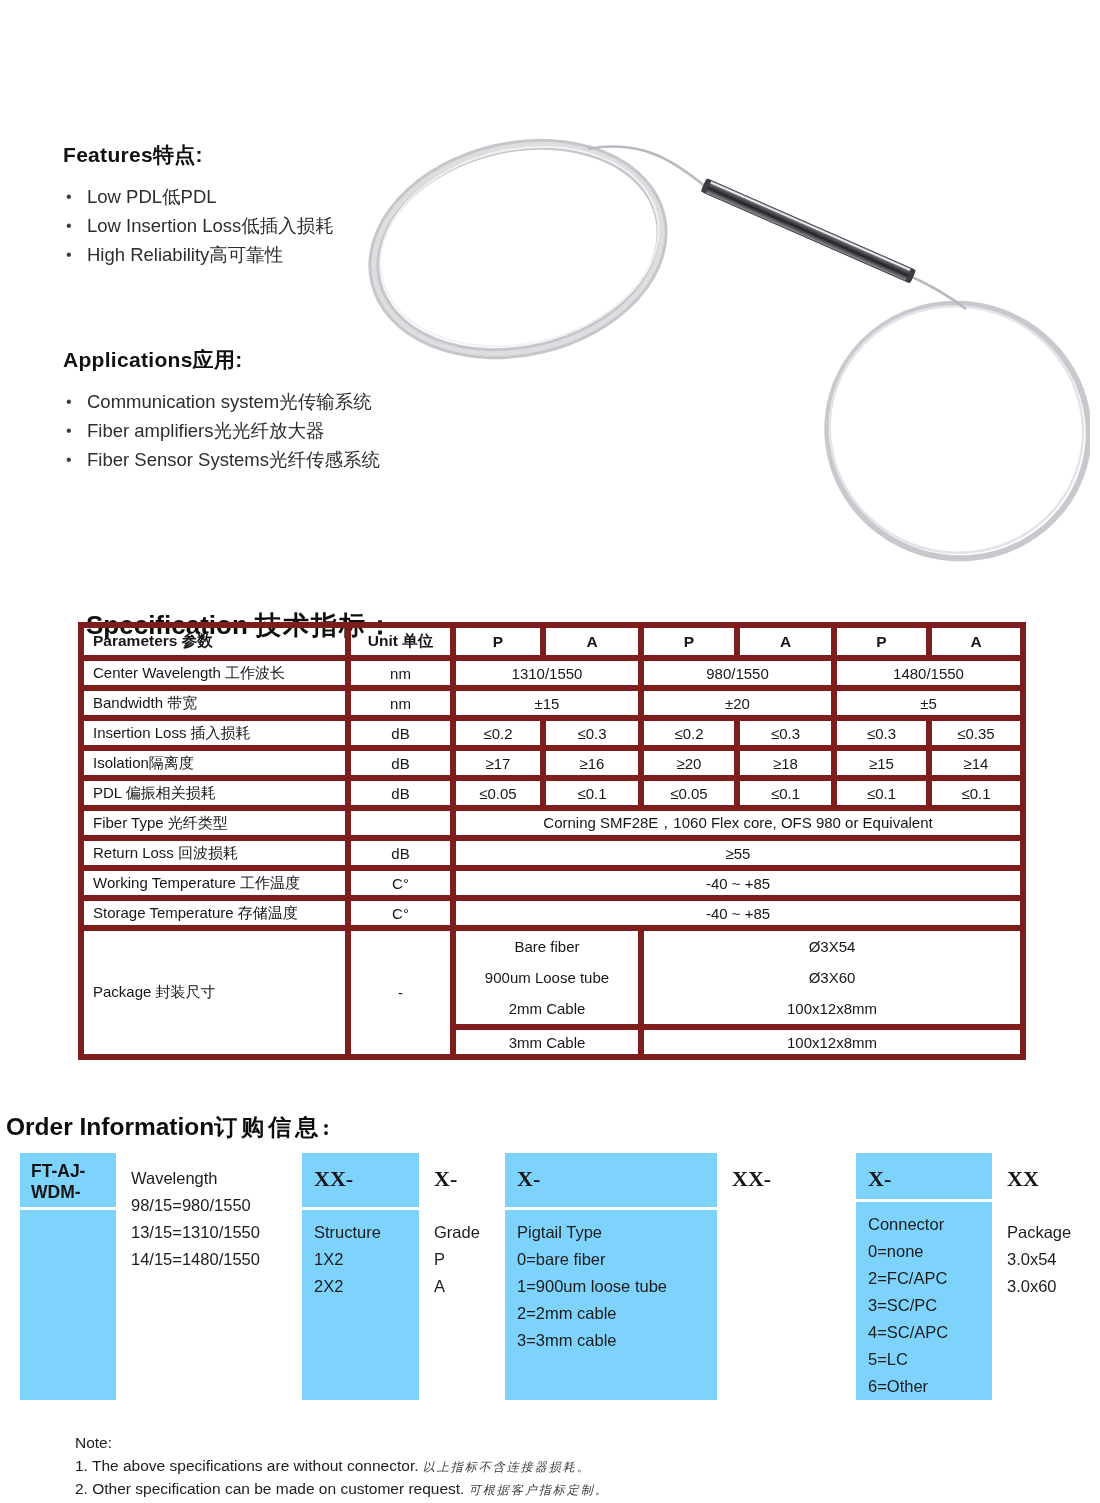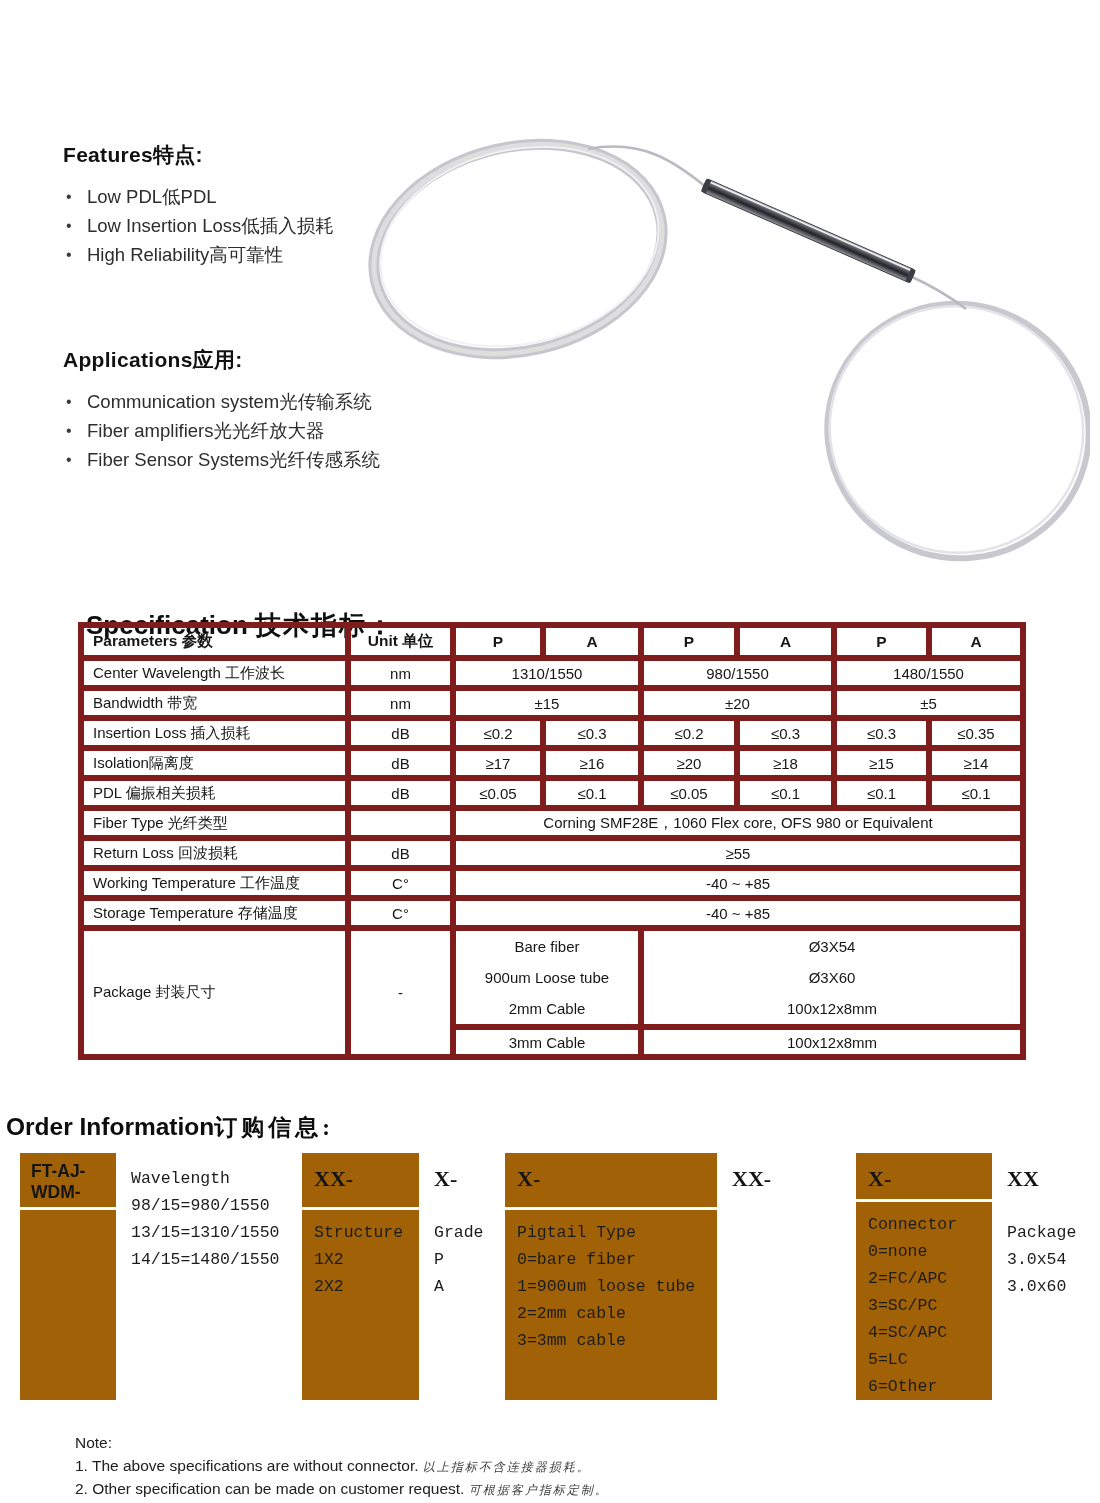--- a/index.html
+++ b/index.html
@@ -32,23 +32,23 @@
   .pkg-line{line-height:31px;}
   .dash{font-weight:bold;}
 
   
   .order-title{position:absolute;left:6px;top:1092px;font-size:24.5px;font-weight:bold;color:#0d0d0d;}
   .order-title .zh-serif{font-size:23px;letter-spacing:4px;}
   .order-row{position:absolute;left:20px;top:1153px;width:1075px;height:247px;display:flex;align-items:stretch;}
   .ocol{display:flex;flex-direction:column;height:100%;}
   .ohead{height:54px;box-sizing:border-box;font-family:"Liberation Serif",serif;font-weight:bold;
          font-size:22px;padding:13px 0 0 12px;color:#141414;}
-  .obody{flex:1;margin-top:3px;box-sizing:border-box;font-family:Liberation Mono, monospace;
+  .obody{flex:1;margin-top:3px;box-sizing:border-box;font-family:Liberation Sans, sans-serif;
          font-size:16.5px;line-height:27px;color:#1c1c1c;padding:9px 0 0 12px;white-space:nowrap;}
-  .gray .ohead,.gray .obody{background:#a16207;}
+  .gray .ohead,.gray .obody{background:#7dd3fc;}
   .ohead.sans{font-family:"Liberation Sans",sans-serif;font-size:17.5px;line-height:21px;padding:8px 0 0 11px;}
   .oc1{width:96px;}
   .oc2{width:180px;margin-left:3px;}
   .oc3{width:117px;margin-left:3px;}
   .oc4{width:80px;margin-left:3px;}
   .oc5{width:212px;margin-left:3px;}
   .oc6{width:133px;margin-left:3px;}
   .oc7{width:136px;margin-left:3px;}
   .oc8{width:97px;margin-left:3px;}
 

